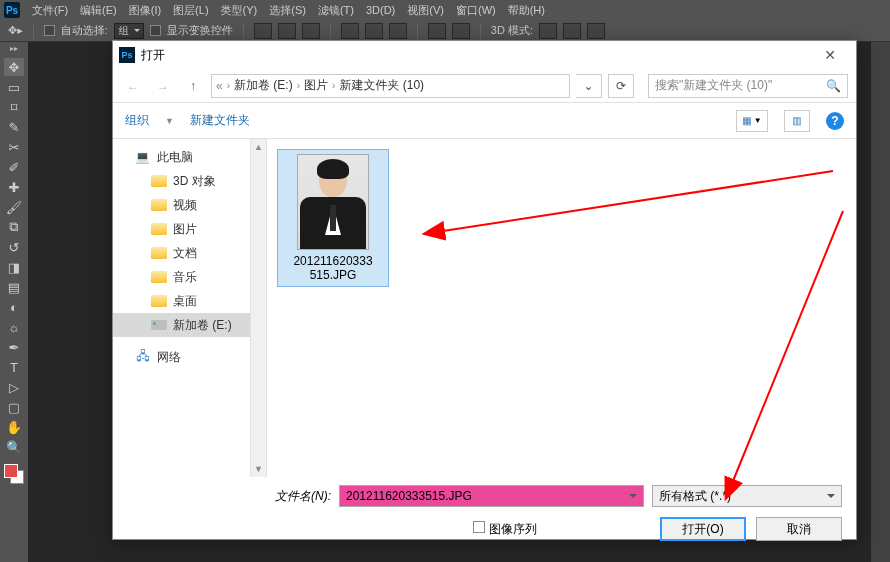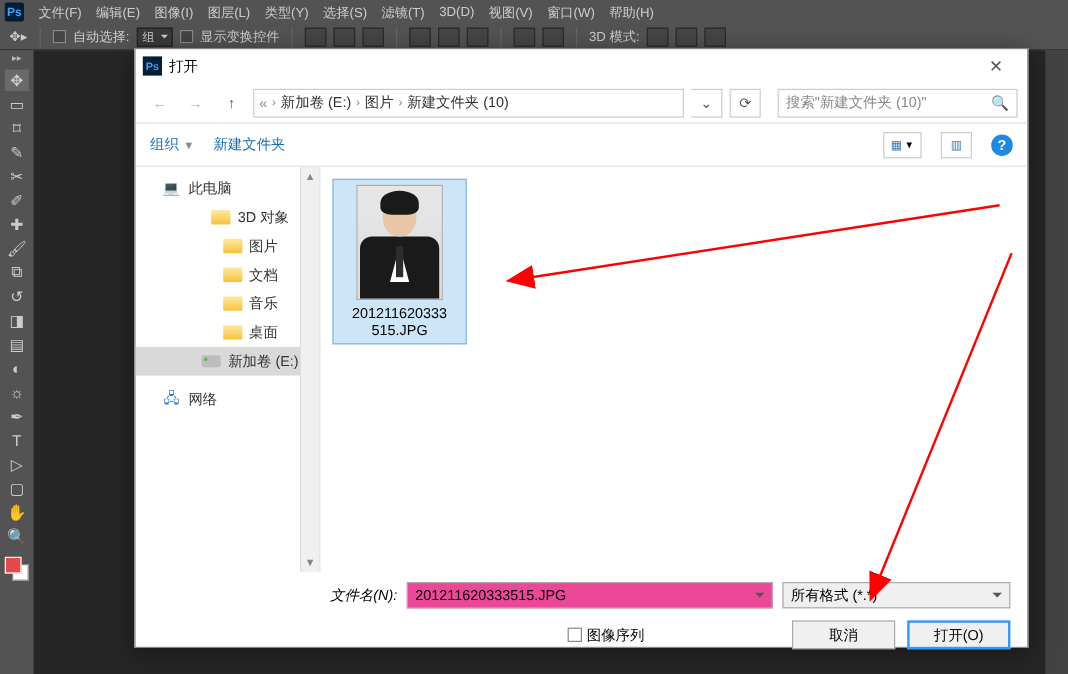--- a/index.html
+++ b/index.html
@@ -45,32 +45,32 @@
 
   .dlg-nav { height: 34px; border-bottom: 1px solid #e0e0e0; display: flex; align-items: center; padding: 0 8px; gap: 6px; font-size: 12px; }
   .dlg-nav .navbtn { width: 24px; height: 24px; display: flex; align-items: center; justify-content: center; color: #bbb; }
   .dlg-nav .navbtn.enabled { color: #555; }
   .dlg-nav .pathbox { flex: 1; height: 24px; border: 1px solid #ccc; display: flex; align-items: center; padding: 0 4px; font-size: 12px; color: #333; }
   .dlg-nav .pathbox .sep { color: #888; padding: 0 4px; font-size: 10px; }
   .dlg-nav .refresh { width: 26px; height: 24px; border: 1px solid #ccc; border-left: none; display: flex; align-items: center; justify-content: center; color: #555; }
   .dlg-nav .searchbox { width: 200px; height: 24px; border: 1px solid #ccc; margin-left: 8px; display: flex; align-items: center; padding: 0 6px; color: #888; font-size: 12px; justify-content: space-between; }
 
   .dlg-toolbar { height: 36px; display: flex; align-items: center; padding: 0 12px; gap: 16px; font-size: 12px; border-bottom: 1px solid #e0e0e0; }
-  .dlg-toolbar .dd { display: flex; align-items: center; color: #1a6fb5; gap: 4px; }
+  .dlg-toolbar .dd { display: flex; align-items: center; color: #1a6fb5; gap: 16px; }
   .dlg-toolbar .spacer { flex: 1; }
   .dlg-toolbar .viewbtn { width: 32px; height: 22px; border: 1px solid #ccc; display: flex; align-items: center; justify-content: center; gap: 2px; font-size: 10px; }
   .dlg-toolbar .help { width: 18px; height: 18px; border-radius: 50%; background: #1e88e5; color: #fff; display: flex; align-items: center; justify-content: center; font-size: 12px; font-weight: bold; }
 
   .dlg-body { display: flex; height: 338px; }
   .dlg-tree { width: 154px; border-right: 1px solid #e0e0e0; overflow: hidden; font-size: 12px; padding-top: 6px; position: relative; }
   .dlg-tree .scroll-stub { position: absolute; right: 0; top: 0; bottom: 0; width: 16px; background: #f0f0f0; border-left: 1px solid #e0e0e0; }
   .dlg-tree .scroll-stub .up, .dlg-tree .scroll-stub .down { height: 16px; display: flex; align-items: center; justify-content: center; color: #888; font-size: 9px; }
   .dlg-tree .scroll-stub .down { position: absolute; bottom: 0; width: 100%; }
   .tree-item { display: flex; align-items: center; height: 24px; padding-left: 22px; gap: 6px; color: #333; }
-  .tree-item.indent { padding-left: 38px; justify-content: center; }
+  .tree-item.indent { padding-left: 38px; }
   .tree-item.sel { background: #d9d9d9; }
   .tree-item .ticn { width: 16px; height: 14px; font-size: 12px; display: flex; align-items: center; justify-content: center; }
   .ticn.pc { color: #4a4a4a; }
   .ticn.folder { background: linear-gradient(#ffe9a2,#f8c23a); border-radius: 1px; width: 16px; height: 12px; }
   .ticn.disk { background: #bdbdbd; border-radius: 2px; width: 16px; height: 10px; position: relative; }
   .ticn.disk::after { content: ""; position: absolute; left: 2px; top: 2px; width: 3px; height: 3px; background: #5cb85c; border-radius: 50%; }
   .ticn.net { color: #2a79c7; }
 
   .dlg-files { flex: 1; padding: 10px; display: flex; align-items: flex-start; gap: 10px; position: relative; }
   .file-item { width: 112px; border: 1px solid #7fb5e8; background: #cde6f7; padding: 4px; text-align: center; font-size: 12px; }
@@ -84,21 +84,21 @@
 
   .arrow-svg { position: absolute; left: 0; top: 0; width: 745px; height: 500px; pointer-events: none; }
 
   .dlg-bottom { padding: 8px 14px; font-size: 12px; }
   .dlg-row { display: flex; align-items: center; gap: 8px; margin-bottom: 10px; }
   .dlg-row .lbl { width: 72px; text-align: right; margin-left: 132px; font-style: italic;}
   .dlg-row .combo { flex: 1; height: 22px; border: 1px solid #aaa; background: #ec4899; padding: 0 18px 0 6px; display: flex; align-items: center; position: relative; }
   .dlg-row .combo::after { content: ""; position: absolute; right: 6px; top: 8px; border: 4px solid transparent; border-top-color: #555; }
   .dlg-row .combo.gray { background: #efefef; width: 190px; flex: none; }
   .dlg-row2 { display: flex; align-items: center; justify-content: flex-end; gap: 10px; }
-  .dlg-row2 .chk { display: flex; align-items: center; gap: 4px; margin-right: auto; margin-left: 346px; }
+  .dlg-row2 .chk { display: flex; gap: 4px; margin-right: auto; margin-left: 346px; }
   .dlg-row2 .chk .box { width: 12px; height: 12px; border: 1px solid #888; }
   .btn { width: 86px; height: 24px; border: 1px solid #aaa; background: #f0f0f0; display: flex; align-items: center; justify-content: center; }
   .btn.primary { border: 2px solid #3399ff; }
 </style>
 </head>
 <body>
 
 <div class="ps-menubar">
   <div class="ps-logo">Ps</div>
   <span>文件(F)</span>
@@ -224,20 +224,24 @@
       <div class="tree-item">
           <span class="ticn pc">💻</span>
           <span>此电脑</span>
         </div>
       <div class="tree-item indent">
           <span class="ticn folder"></span>
           <span>3D 对象</span>
         </div>
       <div class="tree-item indent">
           <span class="ticn folder"></span>
+          <span>视频</span>
+        </div>
+      <div class="tree-item indent">
+          <span class="ticn folder"></span>
           <span>图片</span>
         </div>
       <div class="tree-item indent">
           <span class="ticn folder"></span>
           <span>文档</span>
         </div>
       <div class="tree-item indent">
           <span class="ticn folder"></span>
           <span>音乐</span>
         </div>
@@ -285,25 +289,25 @@
         </div>
       <div class="combo gray">
           <span>所有格式 (*.*)</span>
         </div>
     </div>
     <div class="dlg-row2">
       <div class="chk">
         <div class="box"></div>
         <span>图像序列</span>
       </div>
+      <div class="btn primary">
+          <span>打开(O)</span>
+        </div>
       <div class="btn">
           <span>取消</span>
-        </div>
-      <div class="btn primary">
-          <span>打开(O)</span>
         </div>
     </div>
   </div>
 
   <svg class="arrow-svg">
     <defs>
       <marker id="ah" markerWidth="12" markerHeight="10" refX="1" refY="5" orient="auto">
         <polygon points="0 0, 12 5, 0 10" fill="#ff0000"></polygon>
       </marker>
     </defs>

